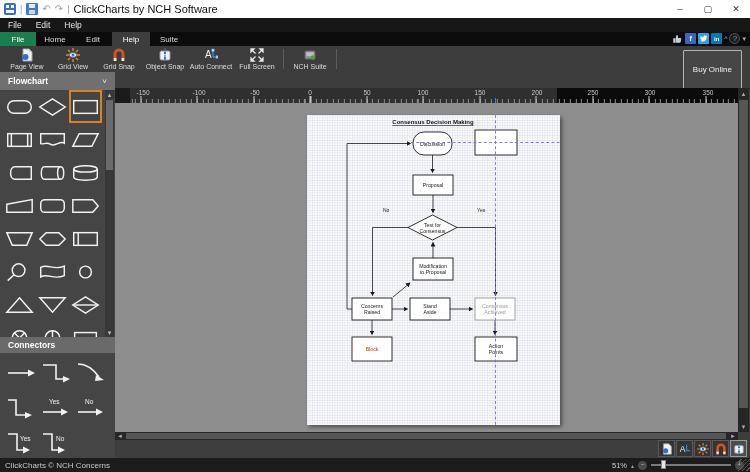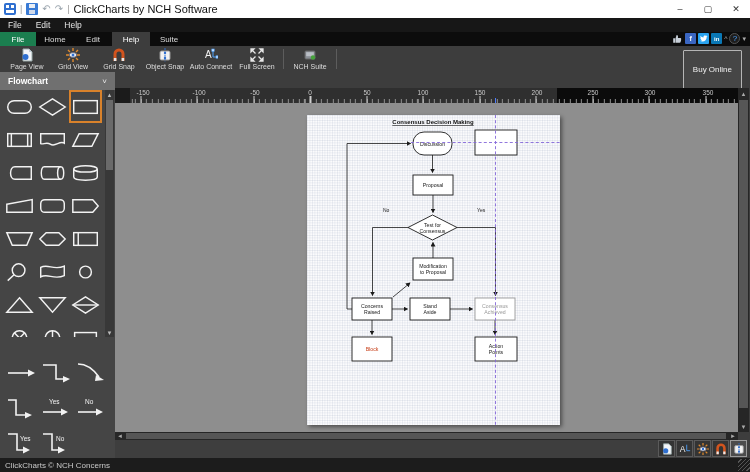--- a/index.html
+++ b/index.html
@@ -396,20 +396,23 @@
           </svg>
         </div>
     </div>
 
     <div class="sb-scroll">
       <span class="ar" style="top:0">▲</span>
       <span class="ar" style="bottom:0">▼</span>
       <span class="thumb"></span>
     </div>
 
+    <div class="conn-header">
+      <span>Connectors</span>
+    </div>
 
     <div class="conn-grid">
       <div class="conn-cell">
           <svg width="30" height="28" viewBox="0 0 30 28">
             <path d="M2 14h20"></path>
             <path d="M22 10.5L29 14l-7 3.5z" fill="#f2f2f2" stroke="none"></path>
           </svg>
         </div>
       <div class="conn-cell">
           <svg width="30" height="28" viewBox="0 0 30 28">
@@ -592,16 +595,25 @@
             <path d="M7 0v14" stroke="#2f6fd0" stroke-dasharray="2 1.4"></path>
             <circle cx="7" cy="5" r="1.2" fill="#2f6fd0"></circle>
             <circle cx="7" cy="10" r="1.2" fill="#2f6fd0"></circle>
           </svg>
         </span>
     </div>
   </div>
 
   <div class="bottombar">
     <span class="copyright">ClickCharts © NCH Concerns</span>
+    <div class="zoomctrl">
+      <span class="zoom-pct">51%</span>
+      <span class="zoom-caret">▴</span>
+      <span class="zbtn">−</span>
+      <span class="ztrack">
+          <span class="zhandle"></span>
+        </span>
+      <span class="zbtn">+</span>
+    </div>
   </div>
   <div class="grip"></div>
 
 </div>
 
 </body></html>

